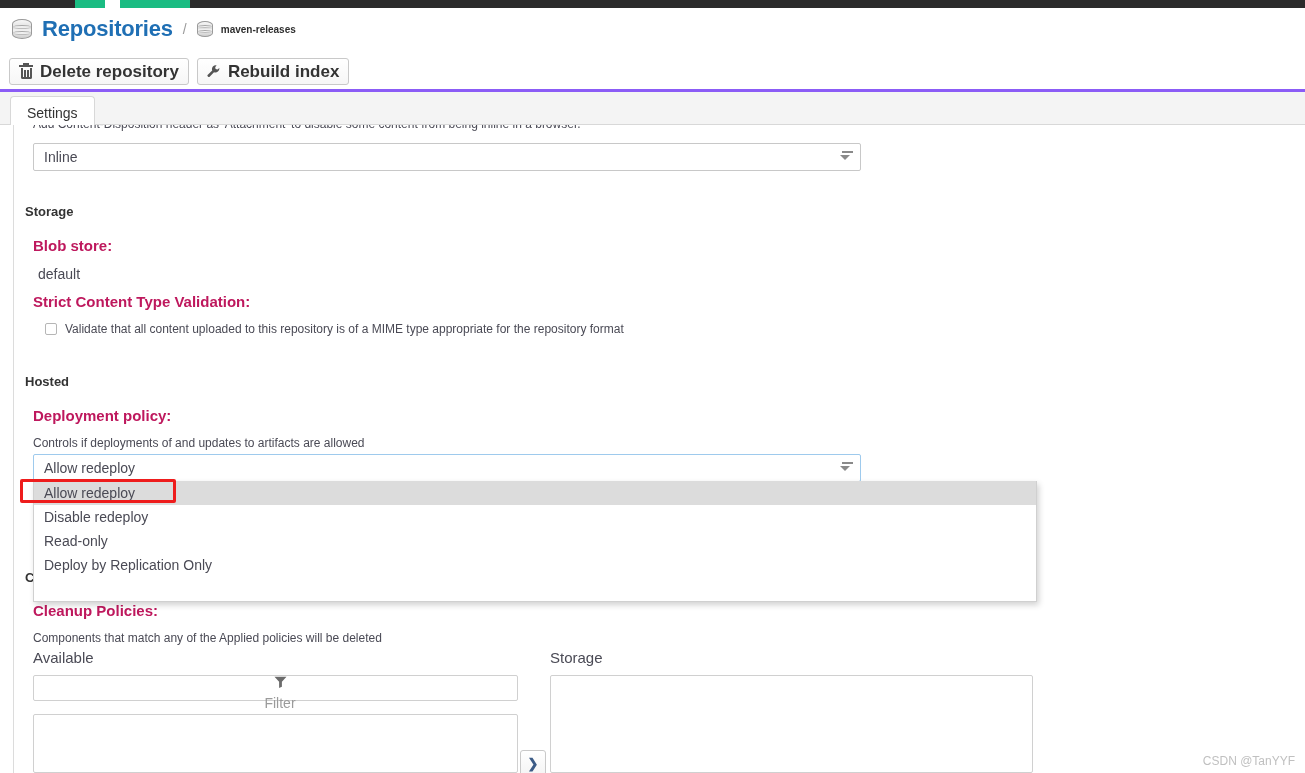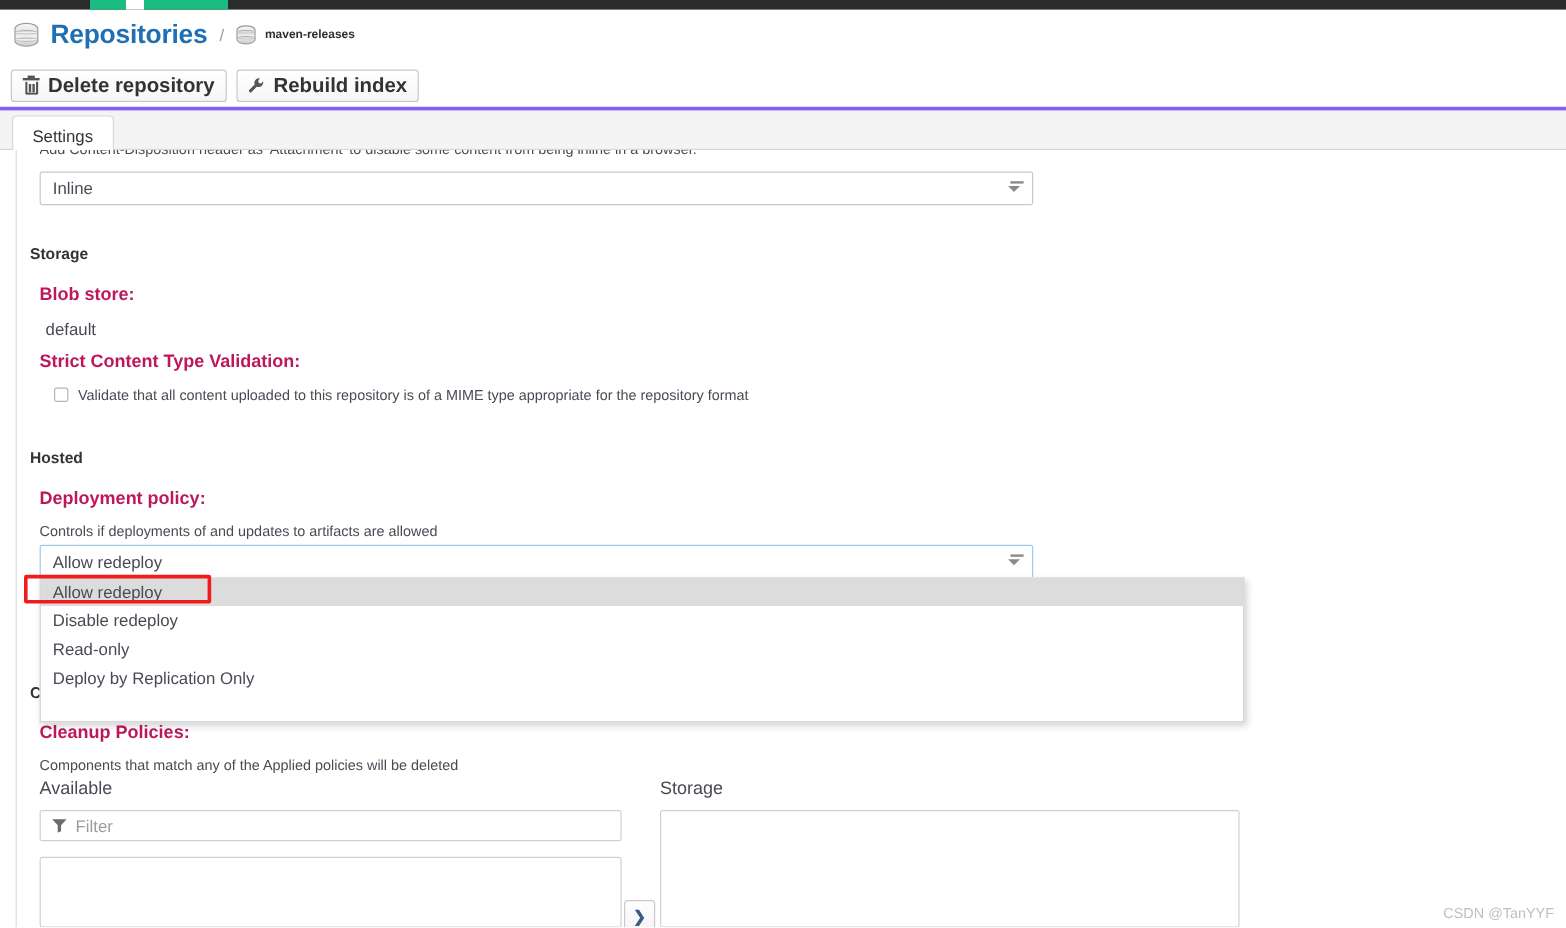--- a/index.html
+++ b/index.html
@@ -265,21 +265,21 @@
 
     <div class="redbox" style="left:20px; top:354px; width:156px; height:24px;"></div>
 
     <div class="section-h" style="top:445px; z-index:5;">Cleanup</div>
     <div class="lbl-b" style="top:477px;">Cleanup Policies:</div>
     <div class="hint-s" style="top:506px;">Components that match any of the Applied policies will be deleted</div>
 
     <div class="col-head" style="left:33px; top:524px;">Available</div>
     <div class="col-head" style="left:550px; top:524px;">Storage</div>
 
-    <div class="filter-input" style="left:33px; top:550px; width:485px;">
+    <div class="filter-input" style="left:33px; top:550px; width:485px;flex-direction:column;">
       <svg class="funnel" viewBox="0 0 13 12">
         <path d="M0.5 0.8h12l-4.6 5v5l-2.8 1.2v-6.2z" fill="#6b6b6b"></path>
       </svg>
       <span>Filter</span>
     </div>
 
     <div class="listbox" style="left:33px; top:589px; width:485px; height:59px;"></div>
 
     <div class="movebtn" style="left:520px; top:625px;">
       <span>❯</span>

